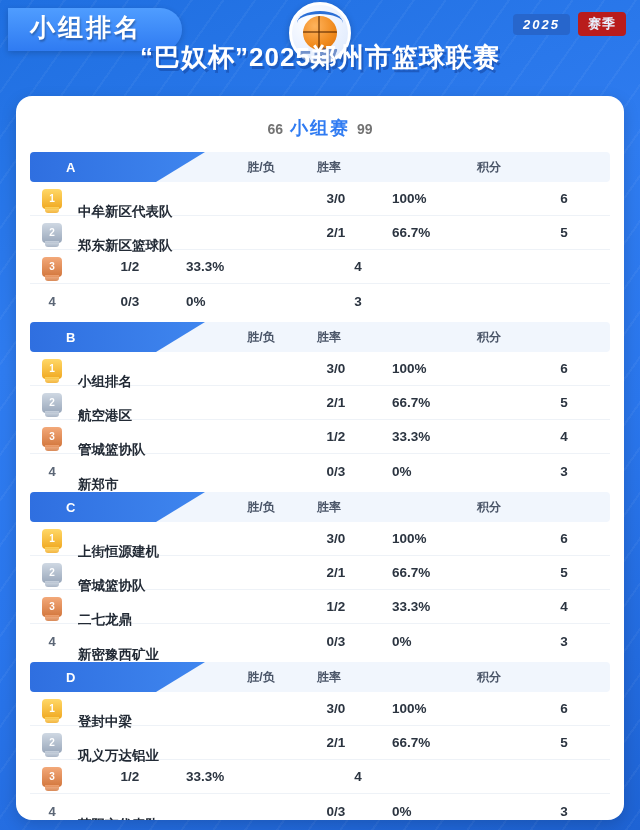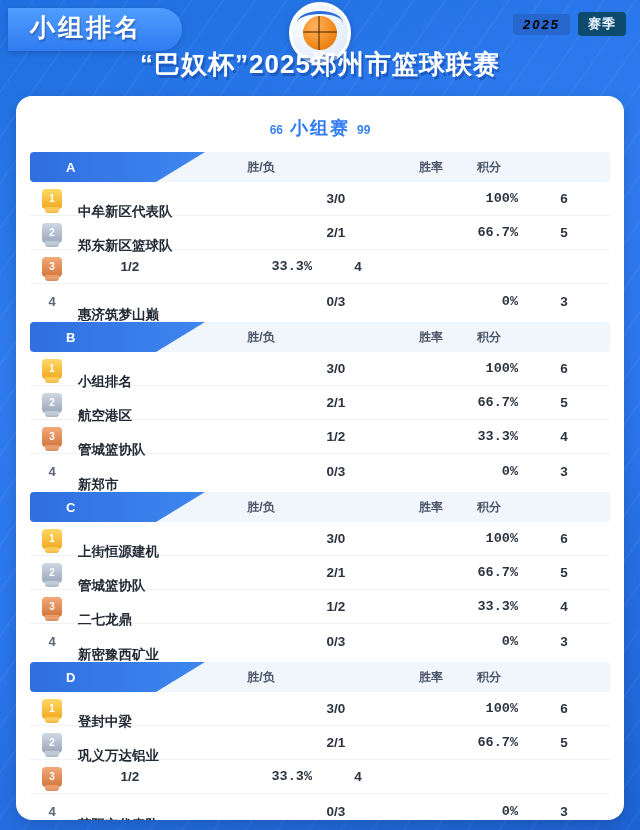--- a/index.html
+++ b/index.html
@@ -40,29 +40,29 @@
     letter-spacing: 3px;
     text-shadow: 1px 2px 2px rgba(0,0,0,0.28);
   }
   .year-badges {
     position: absolute;
     right: 14px; top: 12px;
     display: flex; align-items: center; gap: 8px;
   }
   .year-badge {
     background: #2766cc;
-    color: #000000;
+    color: #ffffff;
     font-size: 13px;
     font-weight: bold;
     letter-spacing: 2px;
     padding: 3px 10px;
     border-radius: 4px;
     font-style: italic;
   }
-  .year-badge.alt { background: #0c4a6e; color: #e8f1ff; letter-spacing: 1px; font-style: normal; }
+  .year-badge.alt { background: #b91c1c; color: #e8f1ff; letter-spacing: 1px; font-style: normal; }
 
   .ball-logo {
     position: absolute;
     left: 50%; transform: translateX(-50%);
     top: 2px;
     width: 62px; height: 62px;
     border-radius: 50%;
     background: radial-gradient(circle at 35% 30%, #ffffff 0%, #eef4ff 45%, #dbe7fb 100%);
     border: 3px solid #ffffff;
     box-shadow: 0 2px 7px rgba(0,0,0,0.22);
@@ -81,21 +81,21 @@
   .ball-logo .ball::before { left: 15px; top: 0; width: 2px; height: 100%; }
   .ball-logo .ball::after  { top: 15px; left: 0; height: 2px; width: 100%; }
   .logo-arc {
     position: absolute; top: 6px; left: 50%; transform: translateX(-50%);
     width: 46px; height: 12px;
     border-top: 3px solid #2b6fd6; border-radius: 50% 50% 0 0 / 100% 100% 0 0;
   }
 
   .main-title {
     position: absolute;
-    top: 47px; left: 0; right: 0;
+    top: 40px; left: 0; right: 0;
     text-align: center;
     color: #ffffff;
     font-size: 26px;
     font-weight: bold;
     letter-spacing: 1px;
     text-shadow: 2px 3px 0 rgba(20,70,160,0.55);
   }
 
   
   .card {
@@ -108,21 +108,21 @@
     overflow: hidden;
   }
   .card-subtitle {
     text-align: center;
     color: #2f7bf2;
     font-size: 18px;
     font-weight: bold;
     letter-spacing: 2px;
     padding: 6px 0 12px 0;
   }
-  .quote { color: #3b82f6; font-size: 12px; letter-spacing: 0; }
+  .quote { color: #737373; font-size: 14px; letter-spacing: 0; }
 
   
   .group { margin-bottom: 4px; }
   .group-header {
     position: relative;
     height: 30px;
     display: flex;
     align-items: center;
     background: #f1f6fd;
     border-radius: 4px;
@@ -144,21 +144,21 @@
   }
   .hdr-cols {
     flex: 1;
     display: flex;
     align-items: center;
     color: #4a5568;
     font-size: 12px;
     font-weight: bold;
   }
   .col-wl   { width: 112px; text-align: center; }
-  .col-rate { width: 126px; text-align: right; font-family: Liberation Mono, monospace; }
+  .col-rate { width: 126px; text-align: left; }
   .col-pts  { width: 92px;  text-align: center; }
 
   .row {
     display: flex;
     align-items: center;
     height: 34px;
     border-bottom: 1px solid #eef2f7;
     font-size: 13.5px;
     color: #2d3748;
   }
@@ -263,21 +263,20 @@
             <div class="medal bronze">3</div>
           </div>
           <div class="col-wl num-cell">1/2</div>
           <div class="col-rate num-cell">33.3%</div>
           <div class="col-pts num-cell">4</div>
         </div>
         <div class="row">
           <div class="rank-cell">
             <div class="rank-plain">4</div>
           </div>
-          <div class="team-cell">惠济筑梦山巅</div>
           <div class="col-wl num-cell">0/3</div>
           <div class="col-rate num-cell">0%</div>
           <div class="col-pts num-cell">3</div>
         </div>
       </div>
       <div class="group">
         <div class="group-header">
           <div class="group-tag">B</div>
           <div class="hdr-cols">
             <div class="col-wl">胜/负</div>

